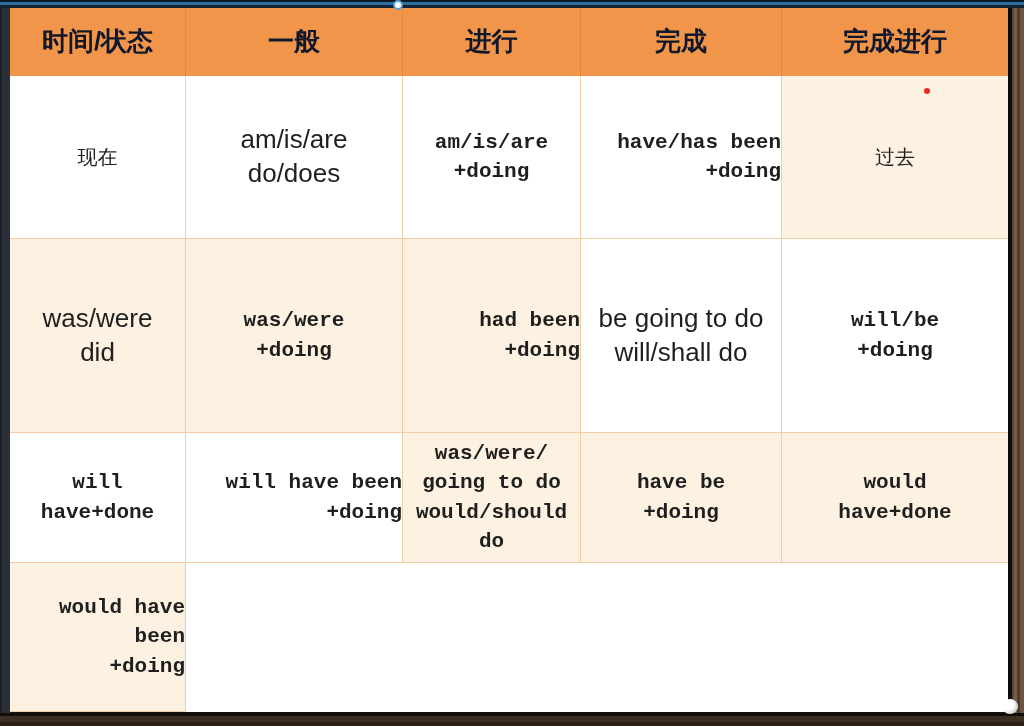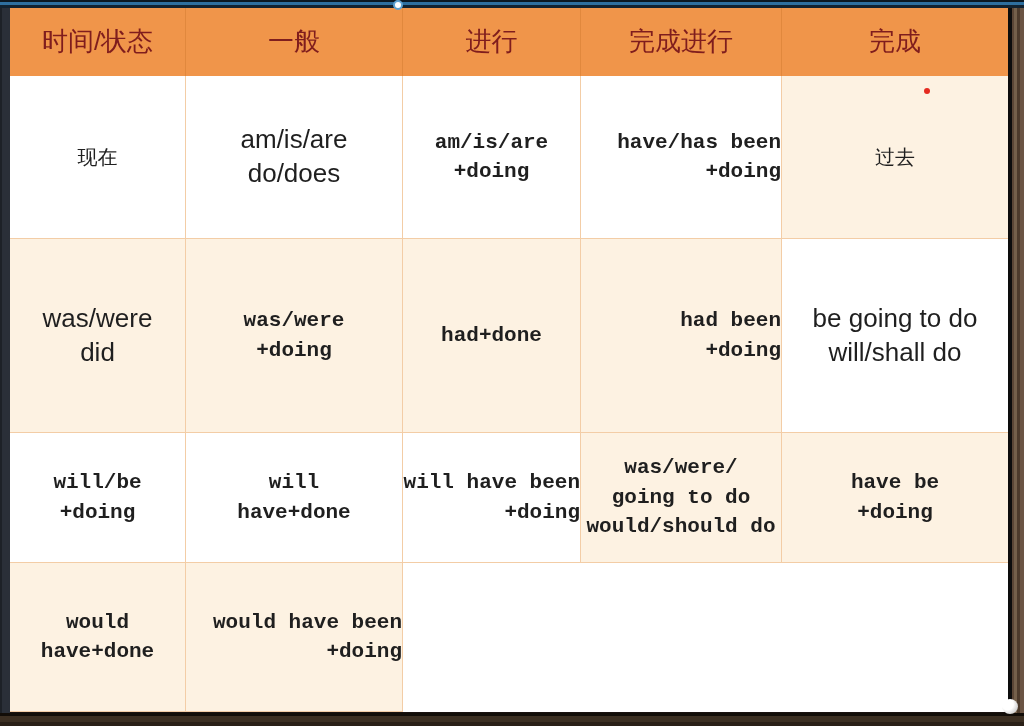--- a/index.html
+++ b/index.html
@@ -61,21 +61,21 @@
     border-bottom:1px solid var(--grid-line);
     overflow:hidden;
   }
   .cell:nth-child(5n){border-right:none;}
   .cell span{white-space:pre-line;display:inline-block;text-align:center;line-height:1.3;}
 
   .head{
     background:var(--header-bg);
     border-right:1px solid var(--header-line);
     border-bottom:none;
-    color:#7f1d1d;font-weight:400;font-size:26px;
+    color:#0f172a;font-weight:700;font-size:26px;
     font-family:"Liberation Sans",sans-serif;
   }
   .row-a{background:var(--row-bg);}
   .row-b{background:var(--row-alt-bg);}
 
   .cn-label{font-size:20px;}
   .sans-cell{font-size:26px;}
   .mono-cell{font-family:"Liberation Mono","DejaVu Sans Mono",monospace;font-size:21px;font-weight:700;}
   .mono-cell span{line-height:1.4;}
   .col-last{justify-content:flex-end;}
@@ -100,24 +100,24 @@
   <div class="cell head">
       <span>时间/状态</span>
     </div>
   <div class="cell head">
       <span>一般</span>
     </div>
   <div class="cell head">
       <span>进行</span>
     </div>
   <div class="cell head">
-      <span>完成进行</span>
+      <span>完成</span>
     </div>
   <div class="cell head">
-      <span>完成</span>
+      <span>完成进行</span>
     </div>
 
   <div class="cell row-a cn-label">
       <span>现在</span>
     </div>
   <div class="cell row-a sans-cell">
       <span>am/is/are
 do/does</span>
     </div>
   <div class="cell row-a mono-cell">
@@ -132,23 +132,20 @@
   <div class="cell row-b cn-label">
       <span>过去</span>
     </div>
   <div class="cell row-b sans-cell">
       <span>was/were
 did</span>
     </div>
   <div class="cell row-b mono-cell">
       <span>was/were
 +doing</span>
-    </div>
-  <div class="cell row-b mono-cell">
-      <span>had+done</span>
     </div>
   <div class="cell row-b mono-cell col-last">
       <span>had been
 +doing</span>
     </div>
 
   <div class="cell row-a sans-cell">
       <span>be going to do
 will/shall do</span>
     </div>

